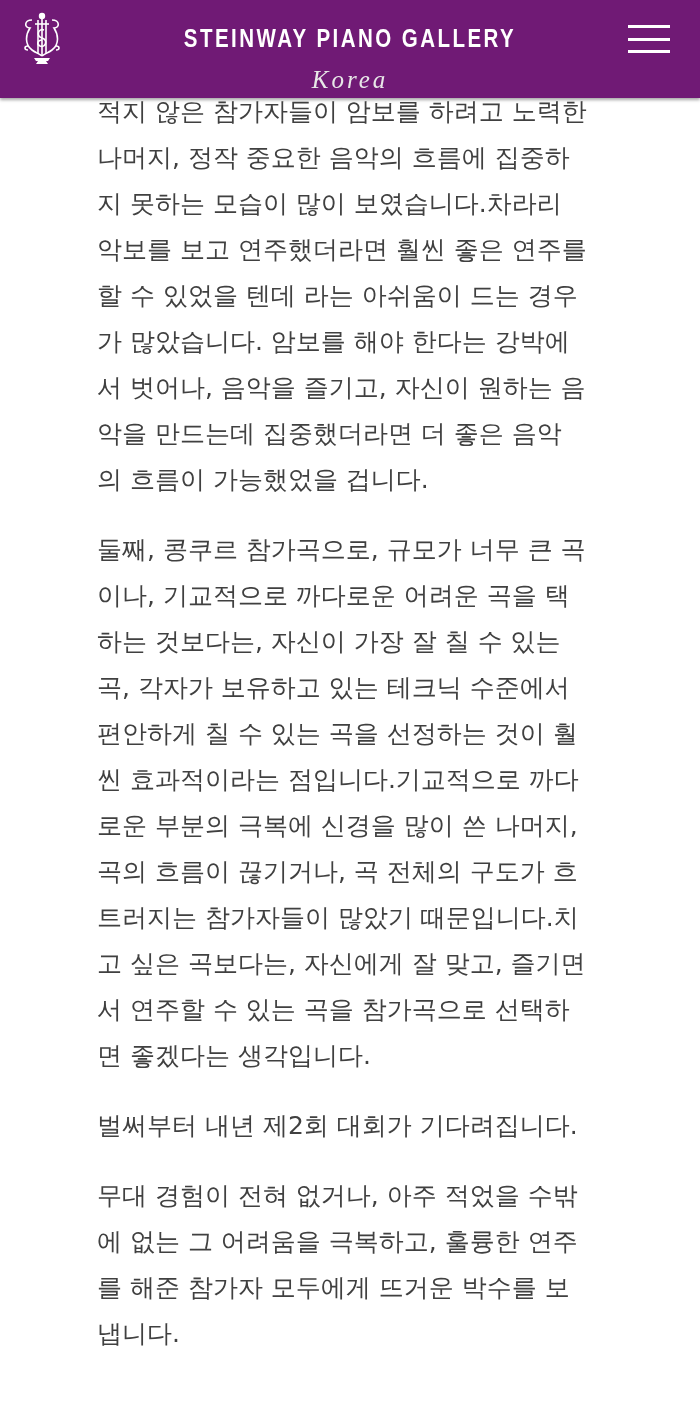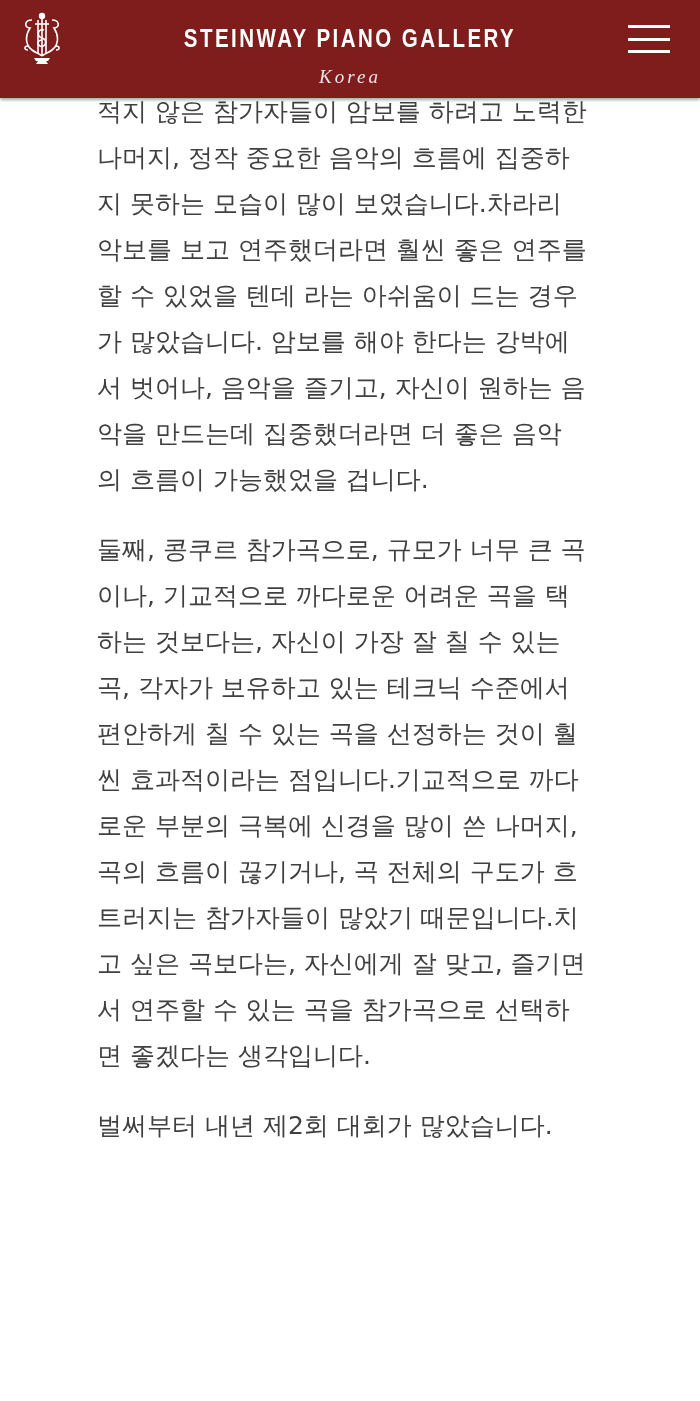--- a/index.html
+++ b/index.html
@@ -12,21 +12,21 @@
     body {
       position: relative;
       font-family: "DejaVu Sans", sans-serif;
       color: #111111;
     }
     .header {
       position: absolute;
       top: 0; left: 0;
       width: 700px;
       height: 98px;
-      background: #7f1d1d;
+      background: #701a75;
       z-index: 10;
       box-shadow: 0 2px 3px rgba(0,0,0,0.35);
     }
     .logo {
       position: absolute;
       left: 14px;
       top: 12px;
       width: 56px;
       height: 56px;
     }
@@ -43,21 +43,21 @@
       transform: scaleX(0.82);
       transform-origin: center;
     }
     .brand-sub {
       position: absolute;
       left: 0; right: 0;
       top: 66px;
       text-align: center;
       font-family: "Liberation Serif", serif;
       font-style: italic;
-      font-size: 19px;
+      font-size: 25px;
       letter-spacing: 3px;
       color: #e8e8e8;
     }
     .menu-btn {
       position: absolute;
       left: 626px;
       top: 22px;
       width: 46px;
       height: 34px;
       cursor: pointer;
@@ -134,14 +134,18 @@
 하는 것보다는, 자신이 가장 잘 칠 수 있는
 곡, 각자가 보유하고 있는 테크닉 수준에서
 편안하게 칠 수 있는 곡을 선정하는 것이 훨
 씬 효과적이라는 점입니다.기교적으로 까다
 로운 부분의 극복에 신경을 많이 쓴 나머지,
 곡의 흐름이 끊기거나, 곡 전체의 구도가 흐
 트러지는 참가자들이 많았기 때문입니다.치
 고 싶은 곡보다는, 자신에게 잘 맞고, 즐기면
 서 연주할 수 있는 곡을 참가곡으로 선택하
 면 좋겠다는 생각입니다.</p>
-  <p>벌써부터 내년 제2회 대회가 많았습니다.</p>
+  <p>벌써부터 내년 제2회 대회가 기다려집니다.</p>
+  <p>무대 경험이 전혀 없거나, 아주 적었을 수밖
+에 없는 그 어려움을 극복하고, 훌륭한 연주
+를 해준 참가자 모두에게 뜨거운 박수를 보
+냅니다.</p>
 </div>
 
 </body></html>

